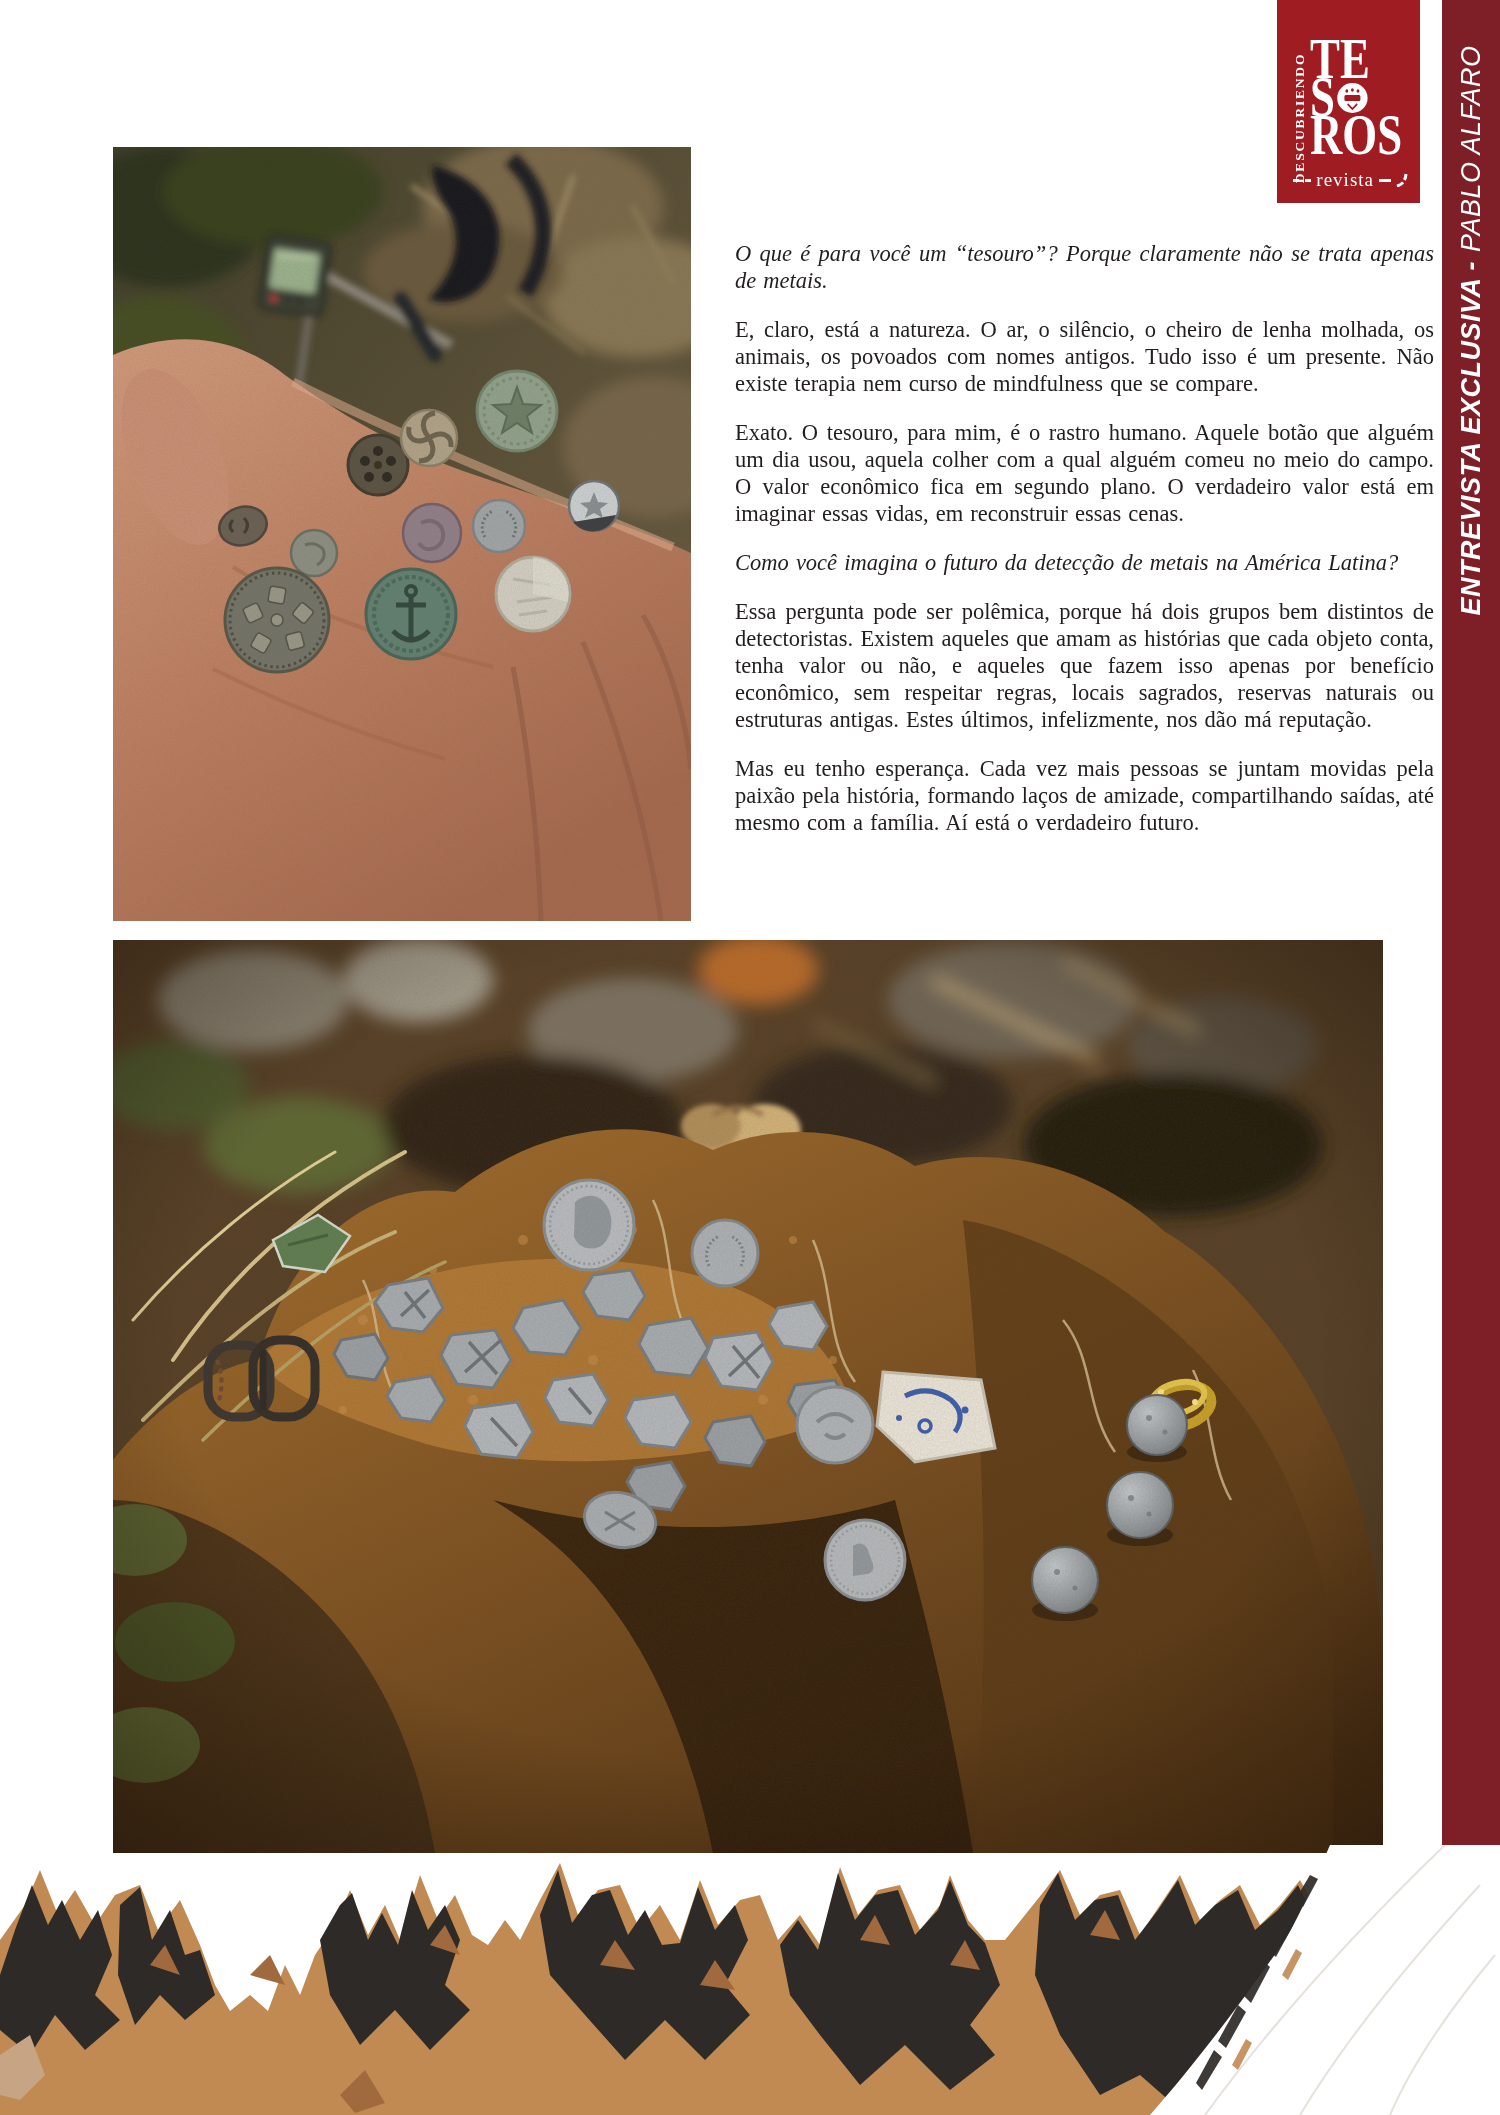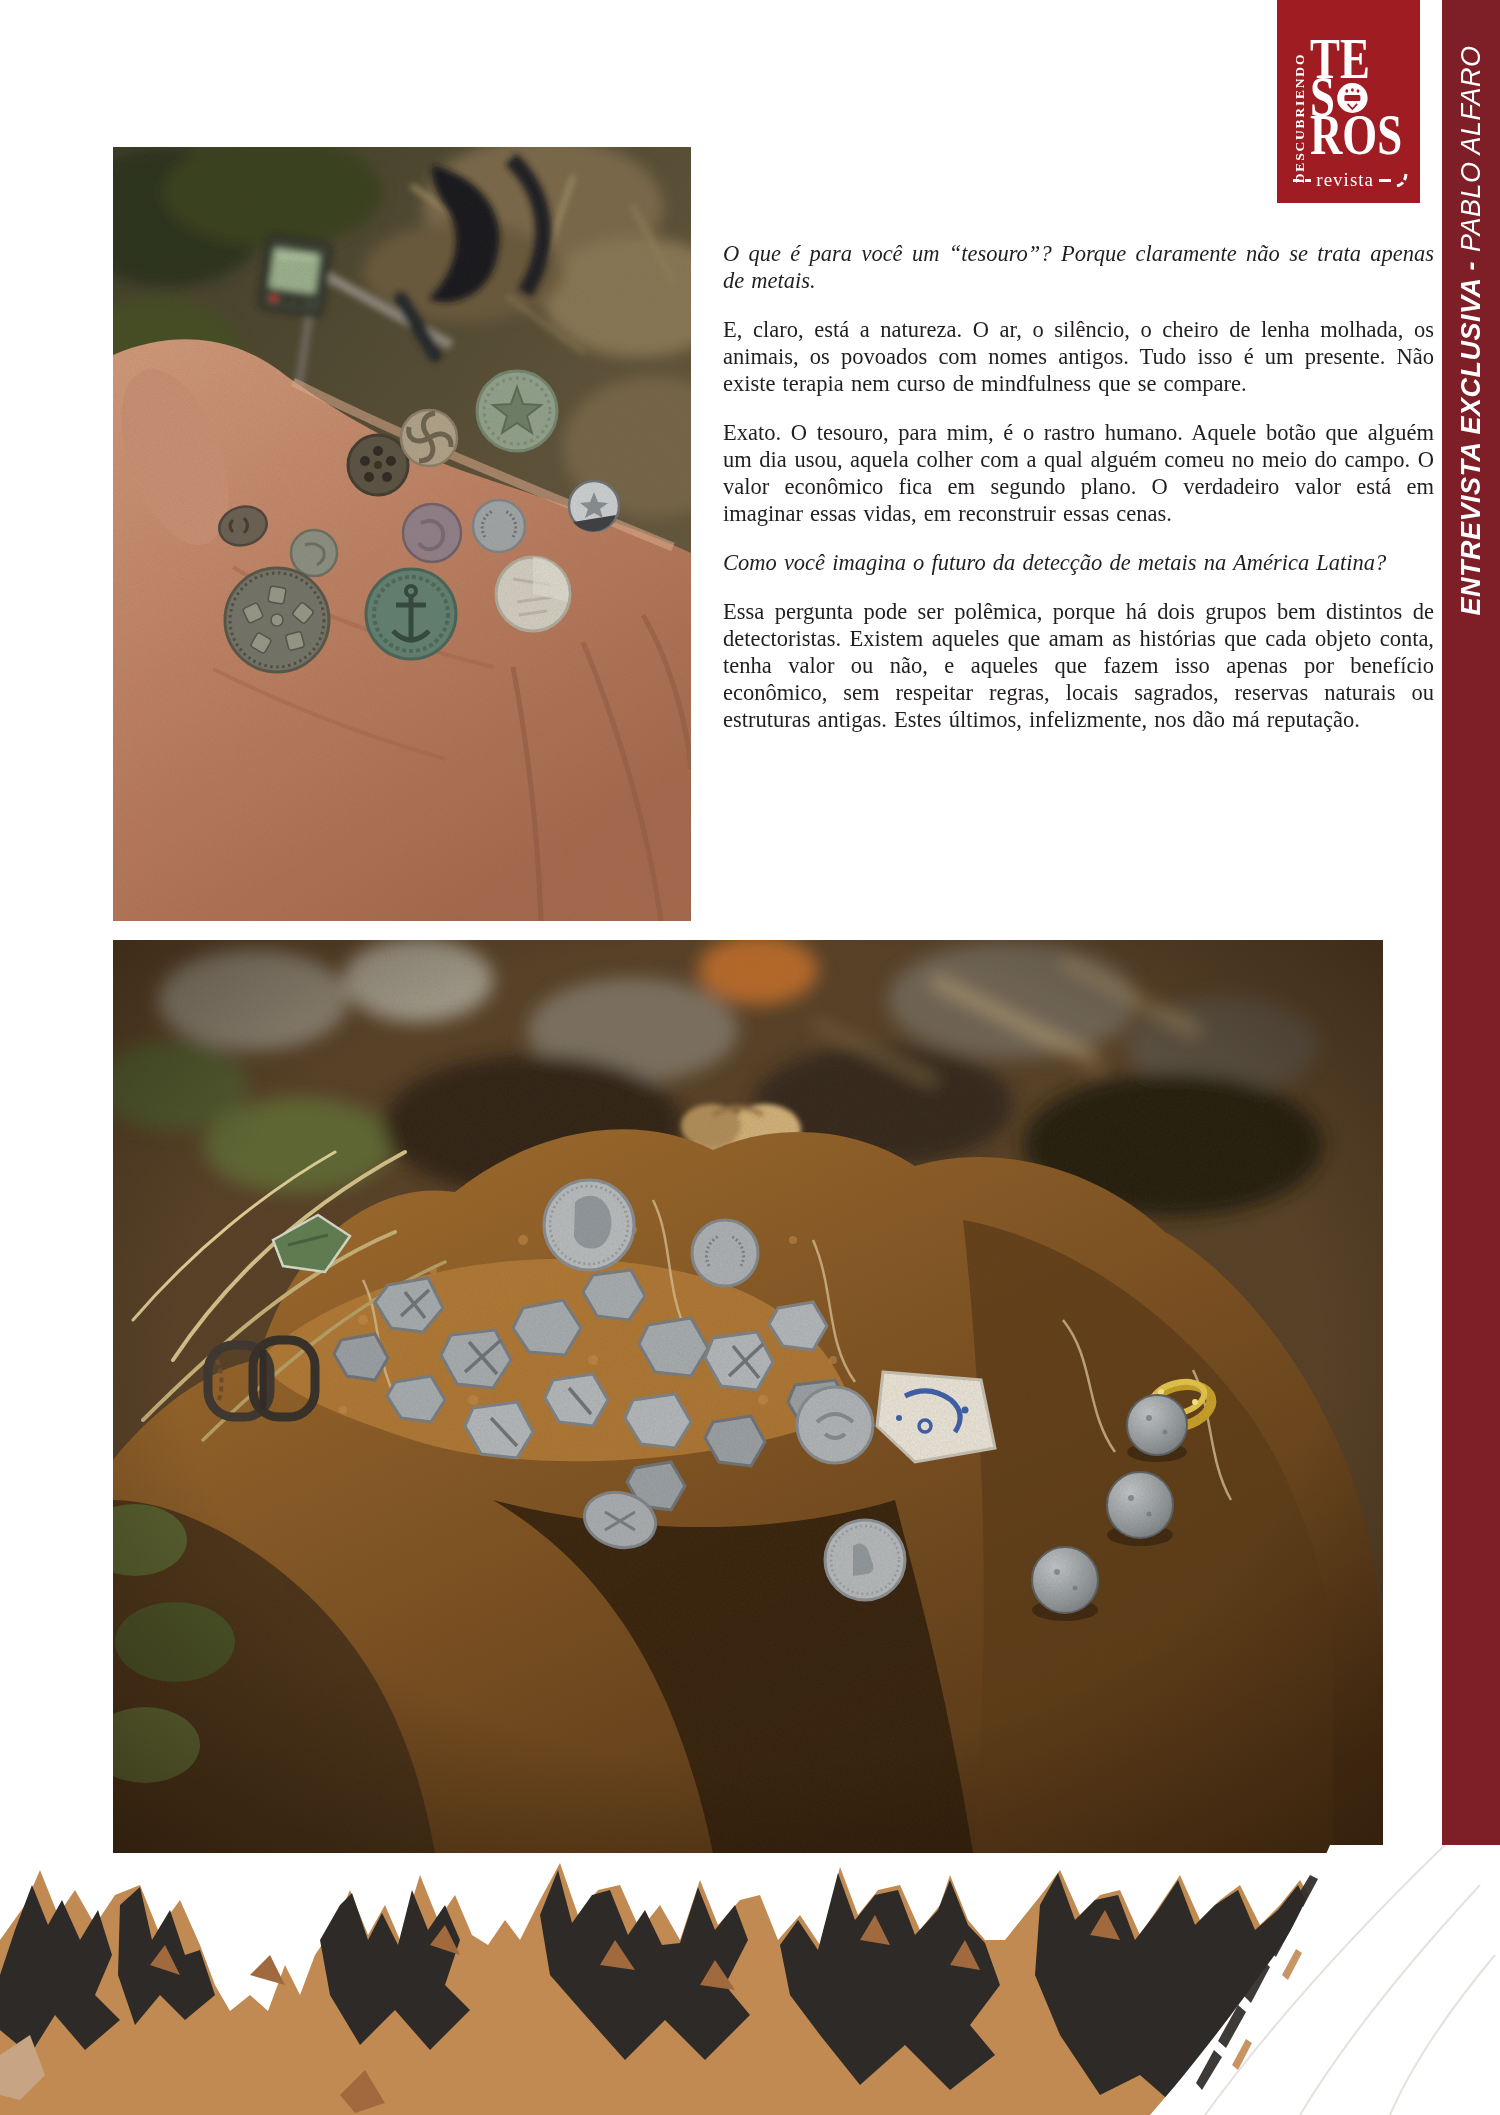--- a/index.html
+++ b/index.html
@@ -7,21 +7,21 @@
         font-family:"Liberation Serif", serif;color:var(--text-ink,#221e1f);}
 
   
   .photo{position:absolute;overflow:hidden;background:#3a3526;}
   .photo-hand{left:113px;top:147px;width:578px;height:774px;}
   .photo-dig{left:113px;top:940px;width:1270px;height:913px;}
   .photo svg{display:block;}
 
   
   .text-col{position:absolute;left:723px;top:240px;width:711px;}
-  .text-col p{margin:0 0 22px 0;font-size:22.5px;line-height:27px;text-align:justify;word-spacing:1.5px;}
+  .text-col p{margin:0 0 22px 12px;font-size:22.5px;line-height:27px;text-align:justify;word-spacing:1.5px;}
   .text-col p.question{font-style:italic;}
 
   
   .logo-box{position:absolute;left:1277px;top:0;width:143px;height:203px;
             background:var(--logo-red,#9f1d22);color:#fff;}
   .logo-kicker-wrap{position:absolute;left:8px;top:52px;width:30px;height:132px;
             display:flex;align-items:center;justify-content:center;}
   .logo-kicker{transform:rotate(-90deg);white-space:nowrap;font-size:13.5px;letter-spacing:1.8px;
             font-weight:600;}
   .logo-stack{position:absolute;left:33px;top:40px;font-weight:700;font-size:56px;line-height:38px;
@@ -200,20 +200,21 @@
       <rect x="0" y="0" width="578" height="774" filter="url(#noise1)" opacity=".5"></rect>
     </svg>
   </div>
 
   <div class="text-col">
       <p class="para question">O que é para você um “tesouro”? Porque claramente não se trata apenas de metais.</p>
       <p class="para answer">E, claro, está a natureza. O ar, o silêncio, o cheiro de lenha molhada, os animais, os povoados com nomes antigos. Tudo isso é um presente. Não existe terapia nem curso de mindfulness que se compare.</p>
       <p class="para answer">Exato. O tesouro, para mim, é o rastro humano. Aquele botão que alguém um dia usou, aquela colher com a qual alguém comeu no meio do campo. O valor econômico fica em segundo plano. O verdadeiro valor está em imaginar essas vidas, em reconstruir essas cenas.</p>
       <p class="para question">Como você imagina o futuro da detecção de metais na América Latina?</p>
       <p class="para answer">Essa pergunta pode ser polêmica, porque há dois grupos bem distintos de detectoristas. Existem aqueles que amam as histórias que cada objeto conta, tenha valor ou não, e aqueles que fazem isso apenas por benefício econômico, sem respeitar regras, locais sagrados, reservas naturais ou estruturas antigas. Estes últimos, infelizmente, nos dão má reputação.</p>
+      <p class="para answer">Mas eu tenho esperança. Cada vez mais pessoas se juntam movidas pela paixão pela história, formando laços de amizade, compartilhando saídas, até mesmo com a família. Aí está o verdadeiro futuro.</p>
     </div>
 
   <div class="logo-box">
     <div class="logo-kicker-wrap">
       <div class="logo-kicker">DESCUBRIENDO</div>
     </div>
     <div class="logo-stack">
       <div class="row">TE</div>
       <div class="row">
         <span>S</span>

